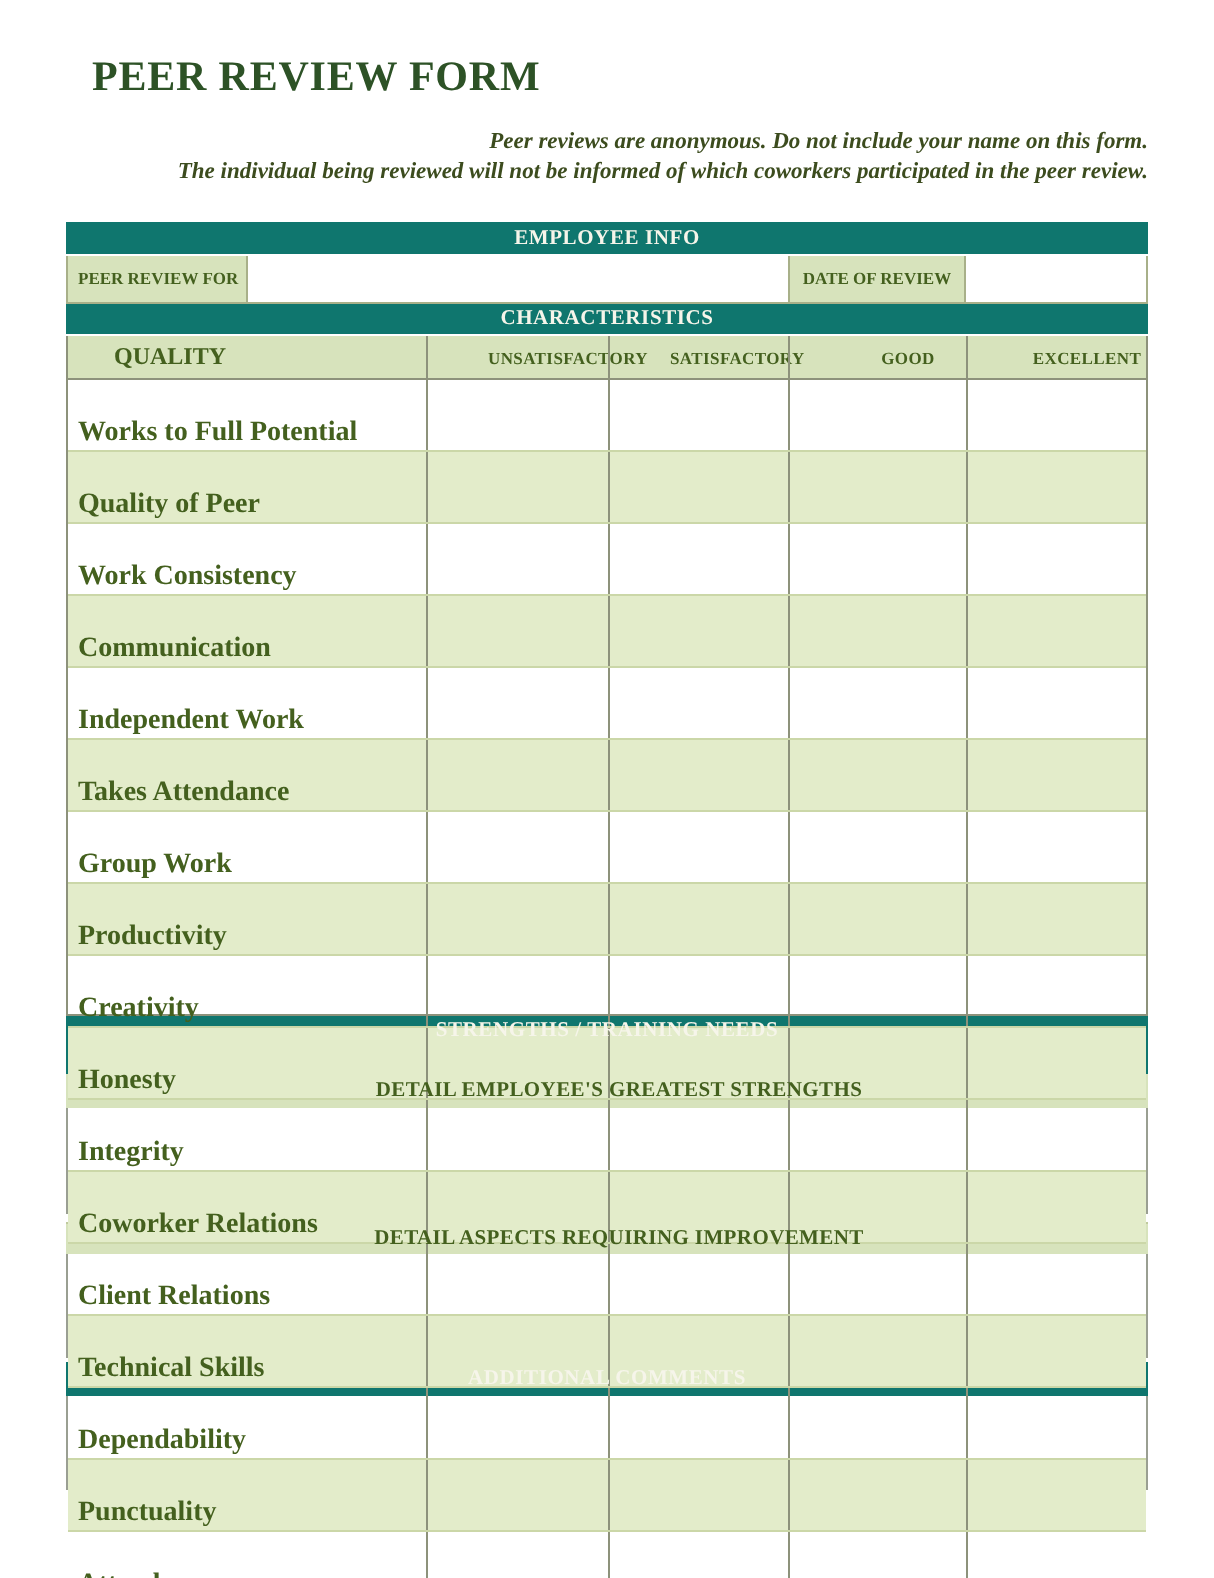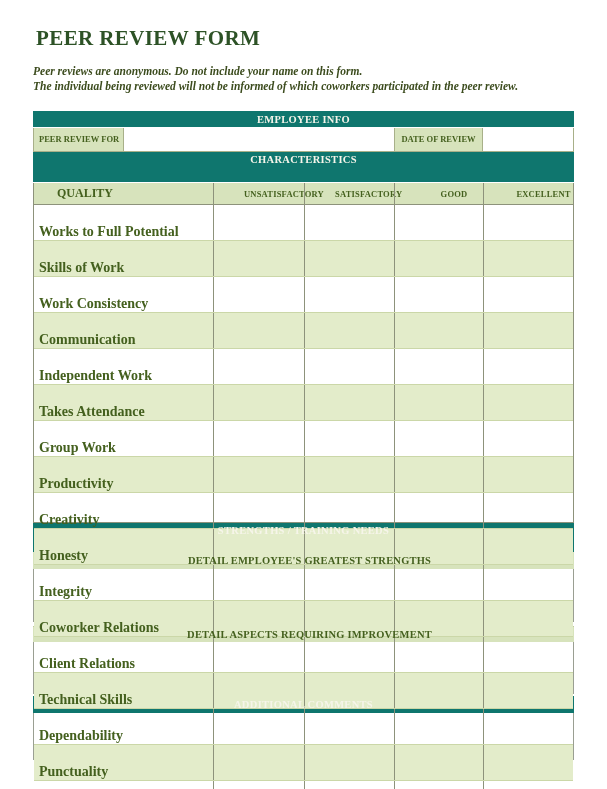--- a/index.html
+++ b/index.html
@@ -3,33 +3,33 @@
 <meta charset="utf-8">
 <style>
   html,body{margin:0;padding:0;}
   body{
     width:607px;height:789px;background:#ffffff;
     font-family:"Liberation Serif","DejaVu Serif",serif;
     -webkit-font-smoothing:antialiased;
   }
   .content{width:541px;margin:0 33px;}
   .page-title{
-    margin:24px 0 0 3px;font-size:21px;line-height:28px;font-weight:bold;
+    margin:24px 0 0 13px;font-size:21px;line-height:28px;font-weight:bold;
     color:#2d5226;letter-spacing:0.4px;
   }
   .subtitle{
-    margin-top:12px;text-align:left;font-size:11.5px;line-height:14.5px;
+    margin-top:12px;text-align:right;font-size:11.5px;line-height:14.5px;
     font-weight:bold;font-style:italic;color:#3c4c1e;
   }
   .bar{
     background:#0f766e;color:#f6f5ea;font-weight:bold;text-align:center;
     font-size:10.5px;letter-spacing:0.3px;box-sizing:border-box;
   }
   .bar-employee{margin-top:18px;height:17px;line-height:17px;border-bottom:1px solid #fff;}
-  .bar-characteristics{height:31px;line-height:16px;border-bottom:1px solid #fff;}
+  .bar-characteristics{height:16px;line-height:16px;border-bottom:1px solid #fff;}
   .bar-strengths{height:29px;line-height:15px;}
   .bar-comments{height:17px;line-height:17px;margin-top:2px;}
   .info-row{
     display:grid;grid-template-columns:90px 270px 89px 1fr;height:24px;
     box-sizing:border-box;border:1px solid #a8b089;border-top:none;
   }
   .info-label{
     background:#d7e3bc;color:#44601e;font-weight:bold;font-size:8.5px;
     line-height:22px;padding-left:5px;box-sizing:border-box;
     border-right:1px solid #a8b089;white-space:nowrap;
@@ -112,21 +112,21 @@
 
   <div class="char-rows">
       <div class="char-row">
         <div class="q">Works to Full Potential</div>
         <div class="cell"></div>
         <div class="cell"></div>
         <div class="cell"></div>
         <div class="cell"></div>
       </div>
       <div class="char-row tinted">
-        <div class="q">Skills of Work</div>
+        <div class="q">Quality of Peer</div>
         <div class="cell"></div>
         <div class="cell"></div>
         <div class="cell"></div>
         <div class="cell"></div>
       </div>
       <div class="char-row">
         <div class="q">Work Consistency</div>
         <div class="cell"></div>
         <div class="cell"></div>
         <div class="cell"></div>

